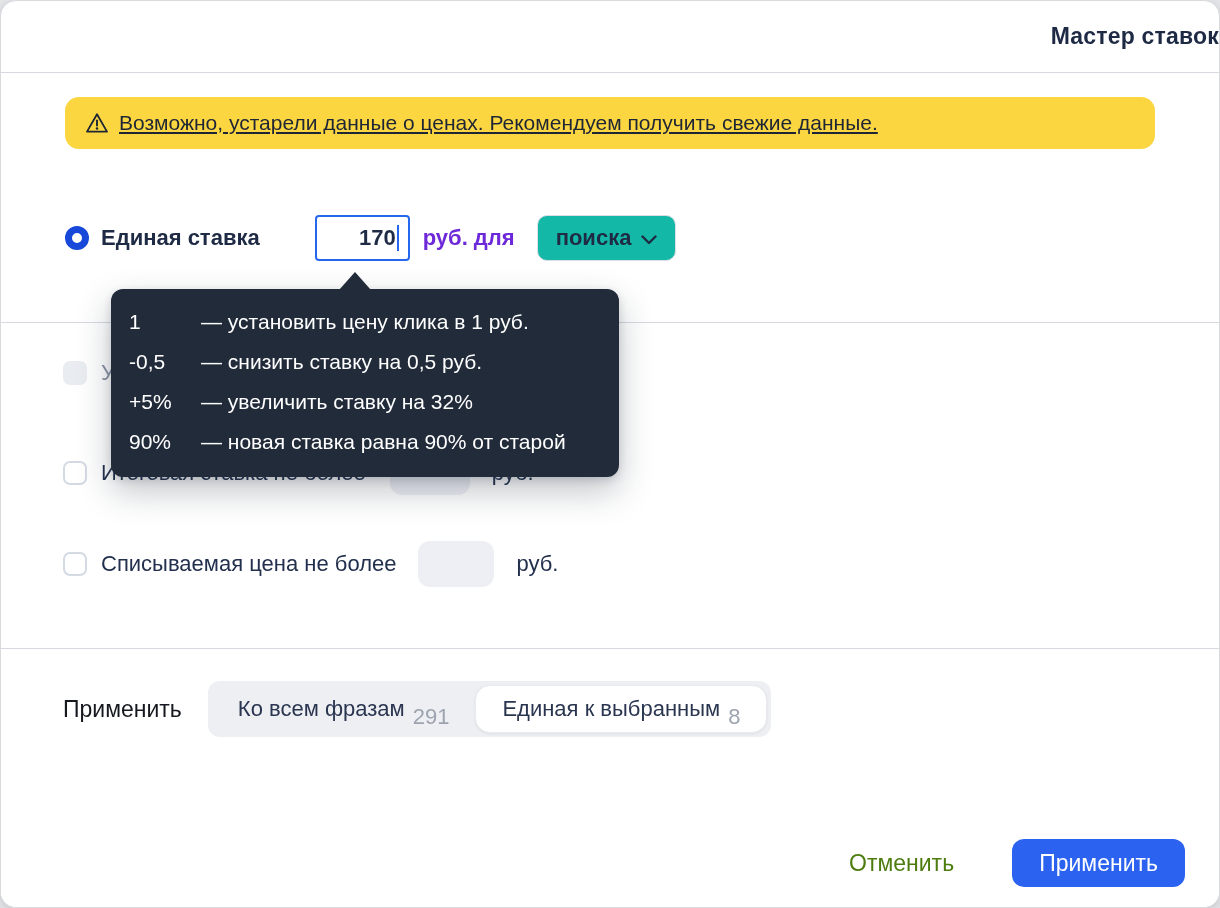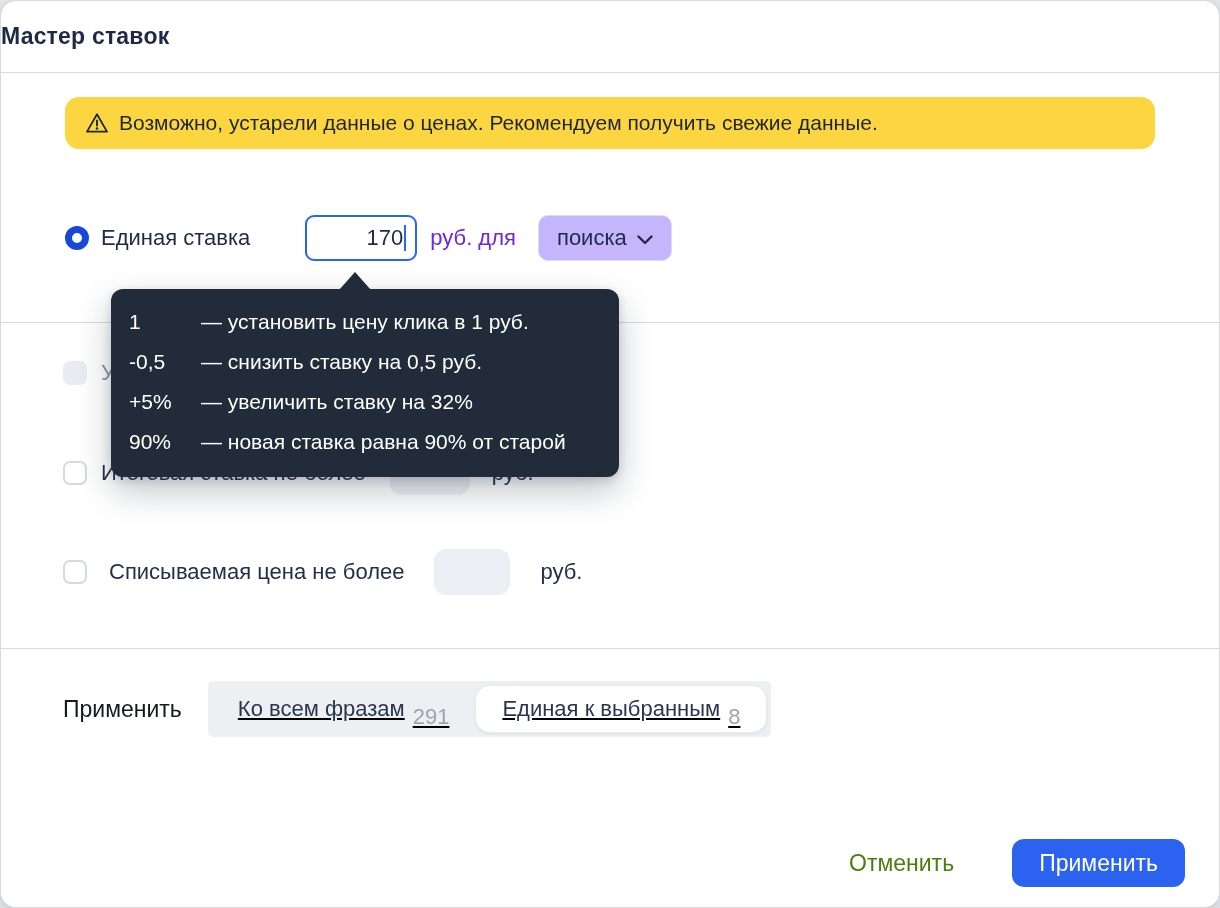--- a/index.html
+++ b/index.html
@@ -14,76 +14,76 @@
     position:absolute; inset:0;
     background:#fff;
     border:1px solid #d9dade;
     border-radius:16px;
     box-shadow:0 3px 10px rgba(30,35,50,.14);
     overflow:hidden;
   }
   
   .title-bar {
     position:absolute; top:0; left:0; right:0; height:72px;
-    display:flex; align-items:center; justify-content:flex-start;
+    display:flex; align-items:center; justify-content:flex-end;
     border-bottom:1.5px solid #d6d9e1;
   }
   .title-bar h1 { font-size:23px; font-weight:700; color:#1e2a44; letter-spacing:.2px; }
 
   
   .section-bid { position:absolute; top:72px; left:0; right:0; height:250px; border-bottom:1.5px solid #d6d9e1; background:#fff; }
   .warning-banner {
     position:absolute; left:64px; right:64px; top:24px; height:52px;
     background:#fcd640; border-radius:14px;
     display:flex; align-items:center; gap:10px; padding:0 20px;
-    color:#1e2535; font-size:21px;
+    color:#1e2535; font-size:21px;text-decoration:underline;
   }
   .warning-banner svg { flex:0 0 auto; display:block; }
   .bid-row {
     position:absolute; left:64px; top:142px; height:46px;
-    display:flex; align-items:center;
+    display:flex; align-items:center;font-weight:bold;
   }
   .radio {
     width:24px; height:24px; border-radius:50%;
     background:#fff; border:7.5px solid #1748d9; flex:0 0 auto;
   }
   .radio-label { margin-left:12px; font-size:22px; color:#1f2b45; }
   .bid-input {
     margin-left:55px;
-    width:112px; height:46px;
-    border:2.5px solid #2567ef; border-radius:9px; background:#fff;
+    width:95px; height:46px;
+    border:2.5px solid #2567ef; border-radius:4px; background:#fff;
     display:flex; align-items:center; justify-content:flex-end;
     padding:0 9px 0 6px; cursor:text;
   }
   .bid-input .val { font-size:22px; color:#1f2b45; }
   .caret { width:2px; height:26px; background:#2567ef; margin-left:1px; }
   .bid-unit { margin-left:13px; font-size:22px; color:#6d28d9; }
   .bid-select {
     margin-left:22px; height:46px;
-    border:1.5px solid #dcdfe6; border-radius:10px; background:#c4b5fd;
+    border:1.5px solid #dcdfe6; border-radius:10px; background:#14b8a6;
     display:flex; align-items:center; gap:10px; padding:0 18px;
     font-size:22px; color:#1f2b45; cursor:pointer;
   }
   .bid-select svg { display:block; margin-top:3px; }
 
   
   .section-constraints { position:absolute; top:322px; left:0; right:0; height:326px; border-bottom:1.5px solid #d6d9e1; background:#fff; }
   .constraint-row { position:absolute; display:flex; align-items:center; }
   .checkbox {
     width:24px; height:24px; border:2px solid #d4dae3; border-radius:7px; background:#fff; flex:0 0 auto;
   }
   .checkbox.faded { border:none; background:#e9ecf1; }
   .constraint-label { margin-left:14px; font-size:22px; color:#22304e; white-space:nowrap; }
   .constraint-label.faded { color:#8a93a5; }
   .mini-input {
     height:44px; width:80px; background:#edeff4; border-radius:12px; border:none; margin-left:22px;
   }
   .row-hidden  { left:62px; top:38px;  height:24px; }
   .row-final   { left:62px; top:128px; height:44px; }
-  .row-charge  { left:62px; top:226px; height:46px;gap:8px; }
+  .row-charge  { left:62px; top:218px; height:46px; }
 
   
   .hint-tooltip {
     position:absolute; left:110px; top:288px; width:508px; z-index:6;
     background:#212b3a; border-radius:12px;
     padding:13px 20px 15px 18px;
     box-shadow:0 14px 34px rgba(33,43,58,.28), 0 3px 8px rgba(33,43,58,.16);
   }
   .hint-tooltip .arrow {
     position:absolute; top:-17px; left:228px; width:32px; height:18px;
@@ -92,22 +92,22 @@
   }
   .hint-row { display:flex; height:40px; align-items:center; color:#fff; font-size:21px; }
   .hint-key { width:72px; flex:0 0 auto; }
   .hint-desc { flex:1; white-space:nowrap; }
 
   
   .section-scope { position:absolute; top:648px; left:0; right:0; height:178px; border-bottom:1.5px solid #d6d9e1; background:#fff; }
   .scope-row { position:absolute; left:62px; top:32px; display:flex; align-items:center; }
   .scope-label { font-size:23px; color:#15181e; margin-right:26px; }
   .segmented {
-    height:56px; background:#edeff3; border-radius:5px;
-    display:flex; align-items:center; padding:16px 4px;text-decoration:underline;
+    height:56px; background:#edeff3; border-radius:12px;
+    display:flex; align-items:center; padding:16px 4px;
   }
   .segment {
     height:48px; display:flex; align-items:center; gap:8px;
     padding:0 26px; border-radius:15px; cursor:pointer;
     font-size:22px; color:#2a3550; white-space:nowrap;
   }
   .segment .count { color:#9da3af;margin-top:16px; }
   .segment.selected {
     background:#fff; border:1px solid #e9ebef;
     box-shadow:0 1px 3px rgba(20,25,40,.07);

